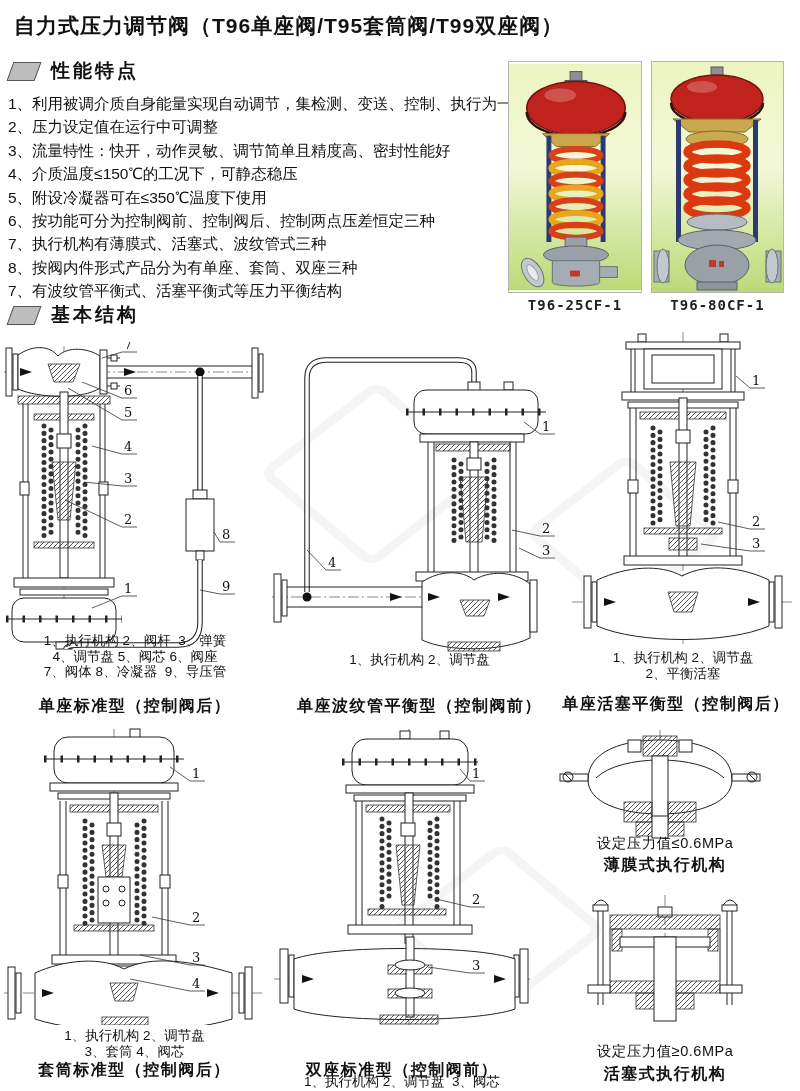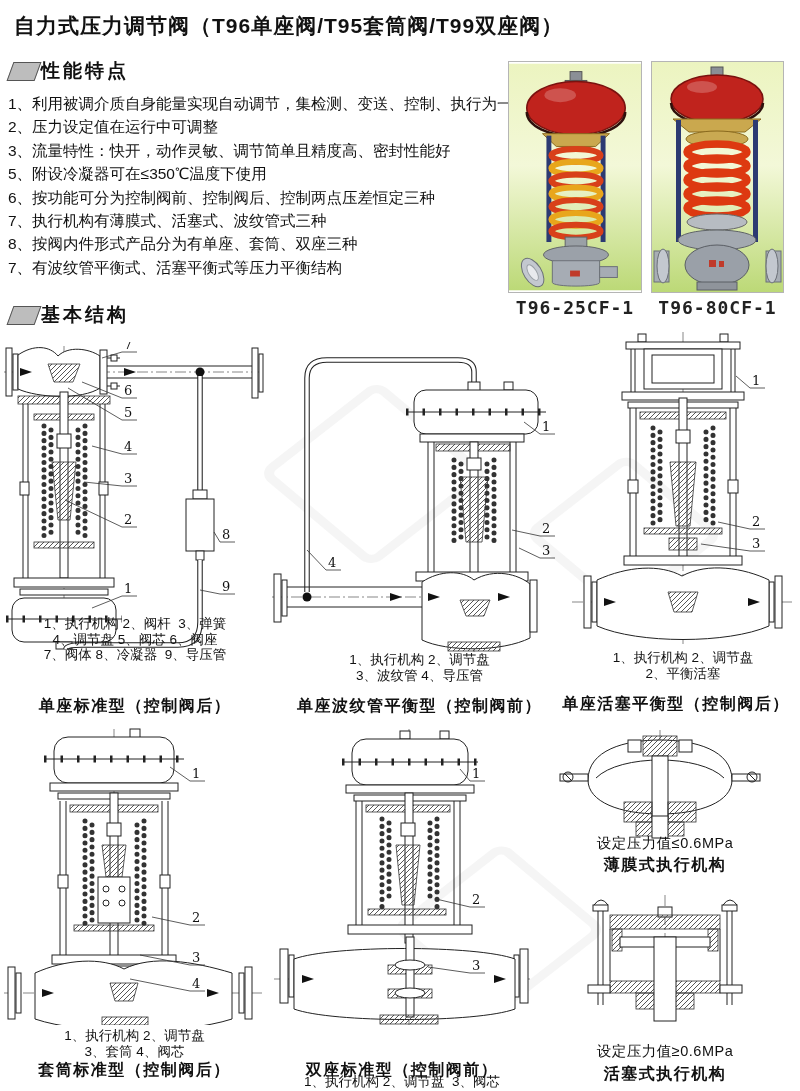--- a/index.html
+++ b/index.html
@@ -1,28 +1,28 @@
 <!DOCTYPE html>
 <html><head>
 <meta charset="utf-8">
 <style>
   html,body{margin:0;padding:0;background:#fff;}
   #page{position:relative;width:800px;height:1091px;background:#fff;overflow:hidden;
         font-family:"Liberation Sans",sans-serif;color:#111;text-decoration:underline;}
   .abs{position:absolute;}
   
   .page-title{font-size:21px;font-weight:bold;letter-spacing:1px;white-space:nowrap;}
-  .sec-hdr{display:flex;align-items:center;gap:3px;}
+  .sec-hdr{display:flex;align-items:center;gap:13px;}
   .pgram{width:26px;height:17px;background:#bdbdbd;border:1px solid #555;transform:skewX(-20deg);}
   .sec-txt{font-size:19px;font-weight:bold;letter-spacing:3px;}
   
   .feat-item{font-size:15.5px;line-height:23.4px;white-space:nowrap;}
   
   .photo{border:1px solid #b5b5b5;box-sizing:border-box;}
-  .photo-cap{font-family:"DejaVu Sans Mono",monospace;font-size:18px;letter-spacing:1px;
+  .photo-cap{font-family:"DejaVu Sans Mono",monospace;font-size:14px;letter-spacing:1px;
              text-align:center;font-weight:bold;color:#222;}
   
   .parts{font-size:13.5px;line-height:15.5px;text-align:center;white-space:pre;color:#111;}
   .dname{font-size:16px;font-weight:bold;letter-spacing:1.5px;text-align:center;white-space:nowrap;}
   .setting{font-size:14.5px;text-align:center;letter-spacing:.5px;}
   
   svg{display:block;}
   .w{fill:#fff;stroke:#222;stroke-width:1;}
   .ln{stroke:#222;stroke-width:1;fill:none;}
   .cl{stroke:#555;stroke-width:.7;fill:none;stroke-dasharray:11 3 2 3;}
@@ -57,20 +57,21 @@
 
   <div class="abs sec-hdr" style="left:10px;top:58px;">
     <div class="pgram"></div>
     <div class="sec-txt">性能特点</div>
   </div>
 
   <div class="abs" style="left:8px;top:92px;width:510px;">
     <div class="feat-item">1、利用被调介质自身能量实现自动调节，集检测、变送、控制、执行为一体</div>
     <div class="feat-item">2、压力设定值在运行中可调整</div>
     <div class="feat-item">3、流量特性：快开，动作灵敏、调节简单且精度高、密封性能好</div>
+    <div class="feat-item">4、介质温度≤150℃的工况下，可静态稳压</div>
     <div class="feat-item">5、附设冷凝器可在≤350℃温度下使用</div>
     <div class="feat-item">6、按功能可分为控制阀前、控制阀后、控制两点压差恒定三种</div>
     <div class="feat-item">7、执行机构有薄膜式、活塞式、波纹管式三种</div>
     <div class="feat-item">8、按阀内件形式产品分为有单座、套筒、双座三种</div>
     <div class="feat-item">7、有波纹管平衡式、活塞平衡式等压力平衡结构</div>
   </div>
 
   <div class="abs photo" style="left:508px;top:61px;width:134px;height:232px;">
     <svg viewBox="0 0 134 230" width="132" height="230">
       <defs>
@@ -507,30 +508,29 @@
       <rect x="80" y="44" width="90" height="10" class="w"></rect>
       <rect x="70" y="88" width="110" height="12" class="hat"></rect>
       <rect x="48" y="92" width="22" height="8" class="w"></rect>
       <rect x="180" y="92" width="22" height="8" class="w"></rect>
       <rect x="96" y="100" width="24" height="16" class="hat"></rect>
       <rect x="130" y="100" width="24" height="16" class="hat"></rect>
       <rect x="114" y="44" width="22" height="84" class="w"></rect>
     </g>
   </svg>
 
-  <div class="abs" style="left:4px;top:616px;width:262px;">
+  <div class="abs" style="left:4px;top:633px;width:262px;">
     <div class="parts">1、执行机构 2、阀杆  3、弹簧</div>
     <div class="parts">4、调节盘 5、阀芯 6、阀座</div>
     <div class="parts">7、阀体 8、冷凝器  9、导压管</div>
   </div>
   <div class="abs dname" style="left:4px;top:696px;width:262px;">单座标准型（控制阀后）</div>
 
   <div class="abs" style="left:272px;top:652px;width:295px;">
     <div class="parts">1、执行机构 2、调节盘</div>
-    <div class="parts">3、波纹管 4、导压管</div>
   </div>
   <div class="abs dname" style="left:272px;top:696px;width:295px;">单座波纹管平衡型（控制阀前）</div>
 
   <div class="abs" style="left:568px;top:650px;width:230px;">
     <div class="parts">1、执行机构 2、调节盘</div>
     <div class="parts">2、平衡活塞</div>
   </div>
   <div class="abs dname" style="left:552px;top:694px;width:248px;">单座活塞平衡型（控制阀后）</div>
 
   <div class="abs" style="left:2px;top:1028px;width:265px;">

